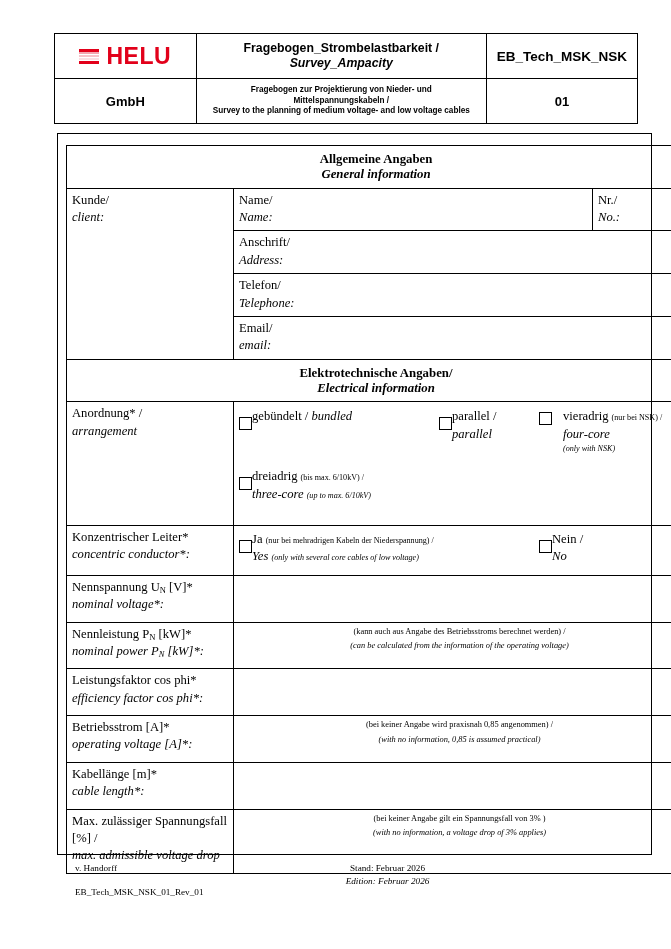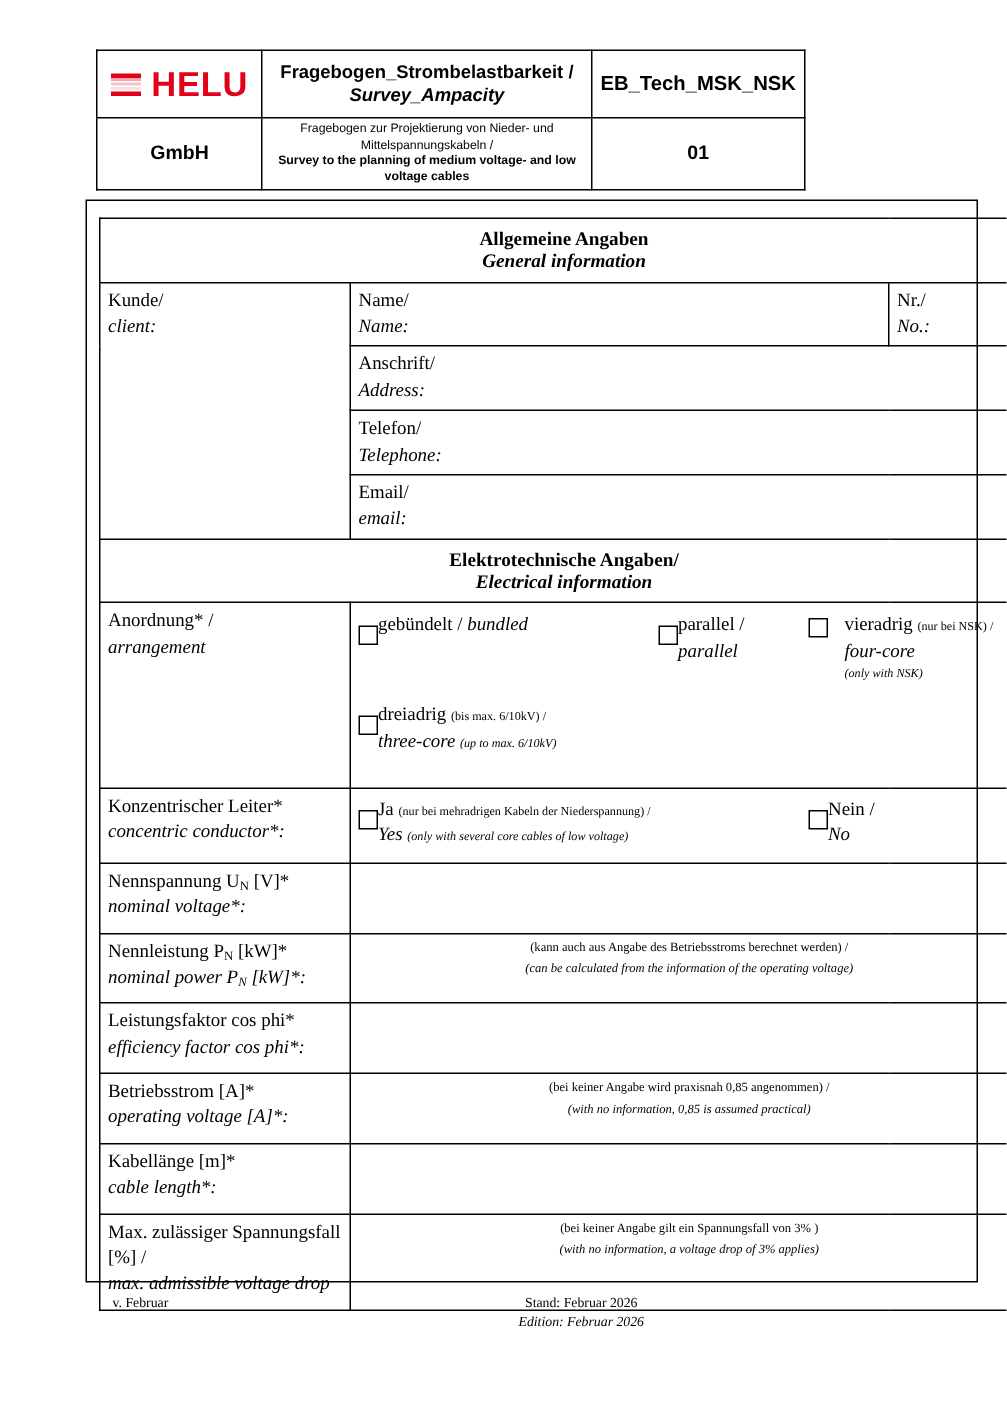--- a/index.html
+++ b/index.html
@@ -12,23 +12,23 @@
     height: 949px;
     position: relative;
     font-family: "Liberation Serif", serif;
     color: #000000;
     overflow: hidden;
   }
 
   
   .header-table {
     position: absolute;
-    left: 64px;
+    left: 54px;
     top: 33px;
-    width: 473px;
+    width: 584px;
     border-collapse: collapse;
     font-family: "Liberation Sans", sans-serif;
   }
   .header-table td {
     border: 1.3px solid #000;
     text-align: center;
     vertical-align: middle;
     padding: 2px 4px;
   }
   .hc-logo { width: 143px; height: 40px; }
@@ -72,21 +72,21 @@
     font-size: 12.3px;
     line-height: 1.25;
   }
   .title-en {
     font-weight: bold;
     font-style: italic;
     font-size: 12.3px;
     line-height: 1.25;
   }
   .subtitle-de {
-    font-weight: normal;
+    font-weight: bold;
     font-size: 8.2px;
     line-height: 1.3;
   }
   .subtitle-en {
     font-weight: bold;
     font-size: 8.2px;
     line-height: 1.3;
   }
   .code-text {
     font-weight: bold;
@@ -434,19 +434,20 @@
       <div class="de">(bei keiner Angabe gilt ein Spannungsfall von 3% )</div>
       <div class="en">(with no information, a voltage drop of 3% applies)</div>
     </td>
   </tr>
 
 </tbody>
   </table>
 
 <div class="footer">
   <div class="f-left">
-    <div>v. Februar</div>
+    <div>v. Handorff</div>
+    <div class="l2">EB_Tech_MSK_NSK_01_Rev_01</div>
   </div>
   <div class="f-center">
     <div>Stand: Februar 2026</div>
     <div class="it">Edition: Februar 2026</div>
   </div>
 </div>
 
 </body></html>

